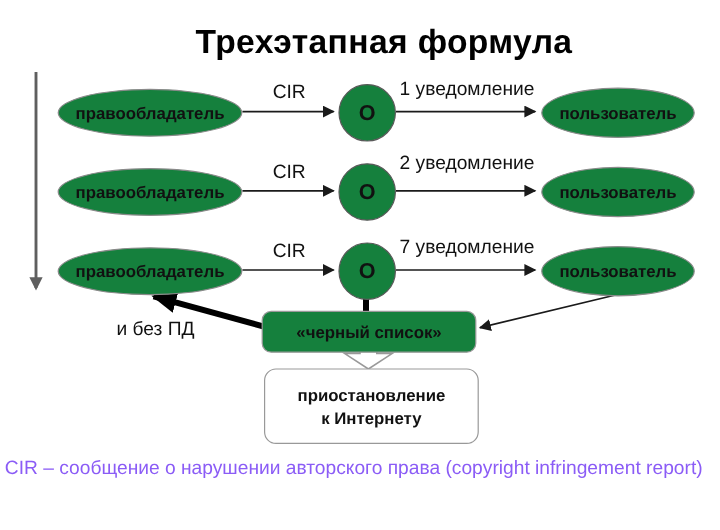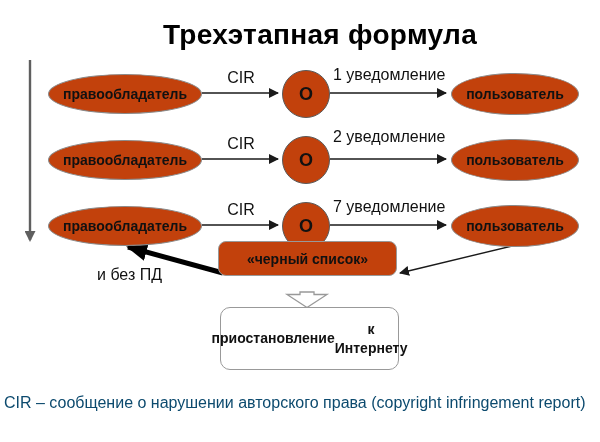--- a/index.html
+++ b/index.html
@@ -6,32 +6,32 @@
   .stage{
     position:relative;width:600px;height:442px;background:#ffffff;overflow:hidden;
     font-family:"Liberation Sans",sans-serif;color:#111111;
   }
   .title{
     position:absolute;left:40px;top:19px;width:560px;text-align:center;
     font-size:28px;font-weight:bold;letter-spacing:.3px;color:#000;
   }
   .layer{position:absolute;left:0;top:0;z-index:0;}
   .node{position:absolute;z-index:1;display:flex;align-items:center;justify-content:center;
-    background:#c2410c;font-weight:bold;font-size:14px;text-align:center;}
+    background:#15803d;font-weight:bold;font-size:14px;text-align:center;}
   .ellipse{border:1px solid #8a8a8a;border-radius:50%;}
   .circle{border:1.2px solid #5a5a5a;border-radius:50%;width:46px;height:46px;font-size:18px;}
   .rbox{border:1px solid #999999;border-radius:8px;}
   .lbl{position:absolute;z-index:1;font-size:16px;line-height:17px;white-space:nowrap;}
   .lbl.center{text-align:center;}
   .note{position:absolute;z-index:1;left:97px;top:265px;font-size:16px;line-height:19.5px;}
   .suspension{position:absolute;z-index:1;left:220px;top:307px;width:177px;height:61px;
     border:1px solid #999999;border-radius:10px;background:#fff;
-    display:flex;flex-direction:row;align-items:center;justify-content:center;
+    display:flex;flex-direction:column;align-items:center;justify-content:center;
     font-weight:bold;font-size:14px;line-height:19px;text-align:center;}
-  .legend{position:absolute;z-index:1;left:4px;top:381px;font-size:16px;line-height:20px;color:#0c4a6e;margin-top:12px;}
+  .legend{position:absolute;z-index:1;left:4px;top:381px;font-size:16px;line-height:20px;color:#8b5cf6;}
 </style>
 </head>
 <body>
 
 <div class="stage">
 
   <div class="title">Трехэтапная формула</div>
 
   <svg class="layer" width="600" height="442" viewBox="0 0 600 442">
     <defs>
@@ -75,21 +75,21 @@
   <div class="node circle" style="left:282px;top:136px">О</div>
   <div class="lbl" style="left:333px;top:128px">2 уведомление</div>
   <div class="node ellipse" style="left:451px;top:139px;width:126px;height:40px">пользователь</div>
 
   <div class="node ellipse" style="left:48px;top:206px;width:152px;height:38px">правообладатель</div>
   <div class="lbl center" style="left:202px;top:201px;width:78px">CIR</div>
   <div class="node circle" style="left:282px;top:202px">О</div>
   <div class="lbl" style="left:333px;top:198px">7 уведомление</div>
   <div class="node ellipse" style="left:451px;top:205px;width:126px;height:40px">пользователь</div>
 
-  <div class="node rbox" style="left:218px;top:241px;width:177px;height:33px">«черный список»</div>
+  <div class="node rbox" style="left:218px;top:259px;width:177px;height:33px">«черный список»</div>
   <div class="note">
     <div>и без ПД</div>
   </div>
 
   <div class="suspension">
     <div>приостановление</div>
     <div>к Интернету</div>
   </div>
 
   <div class="legend">

